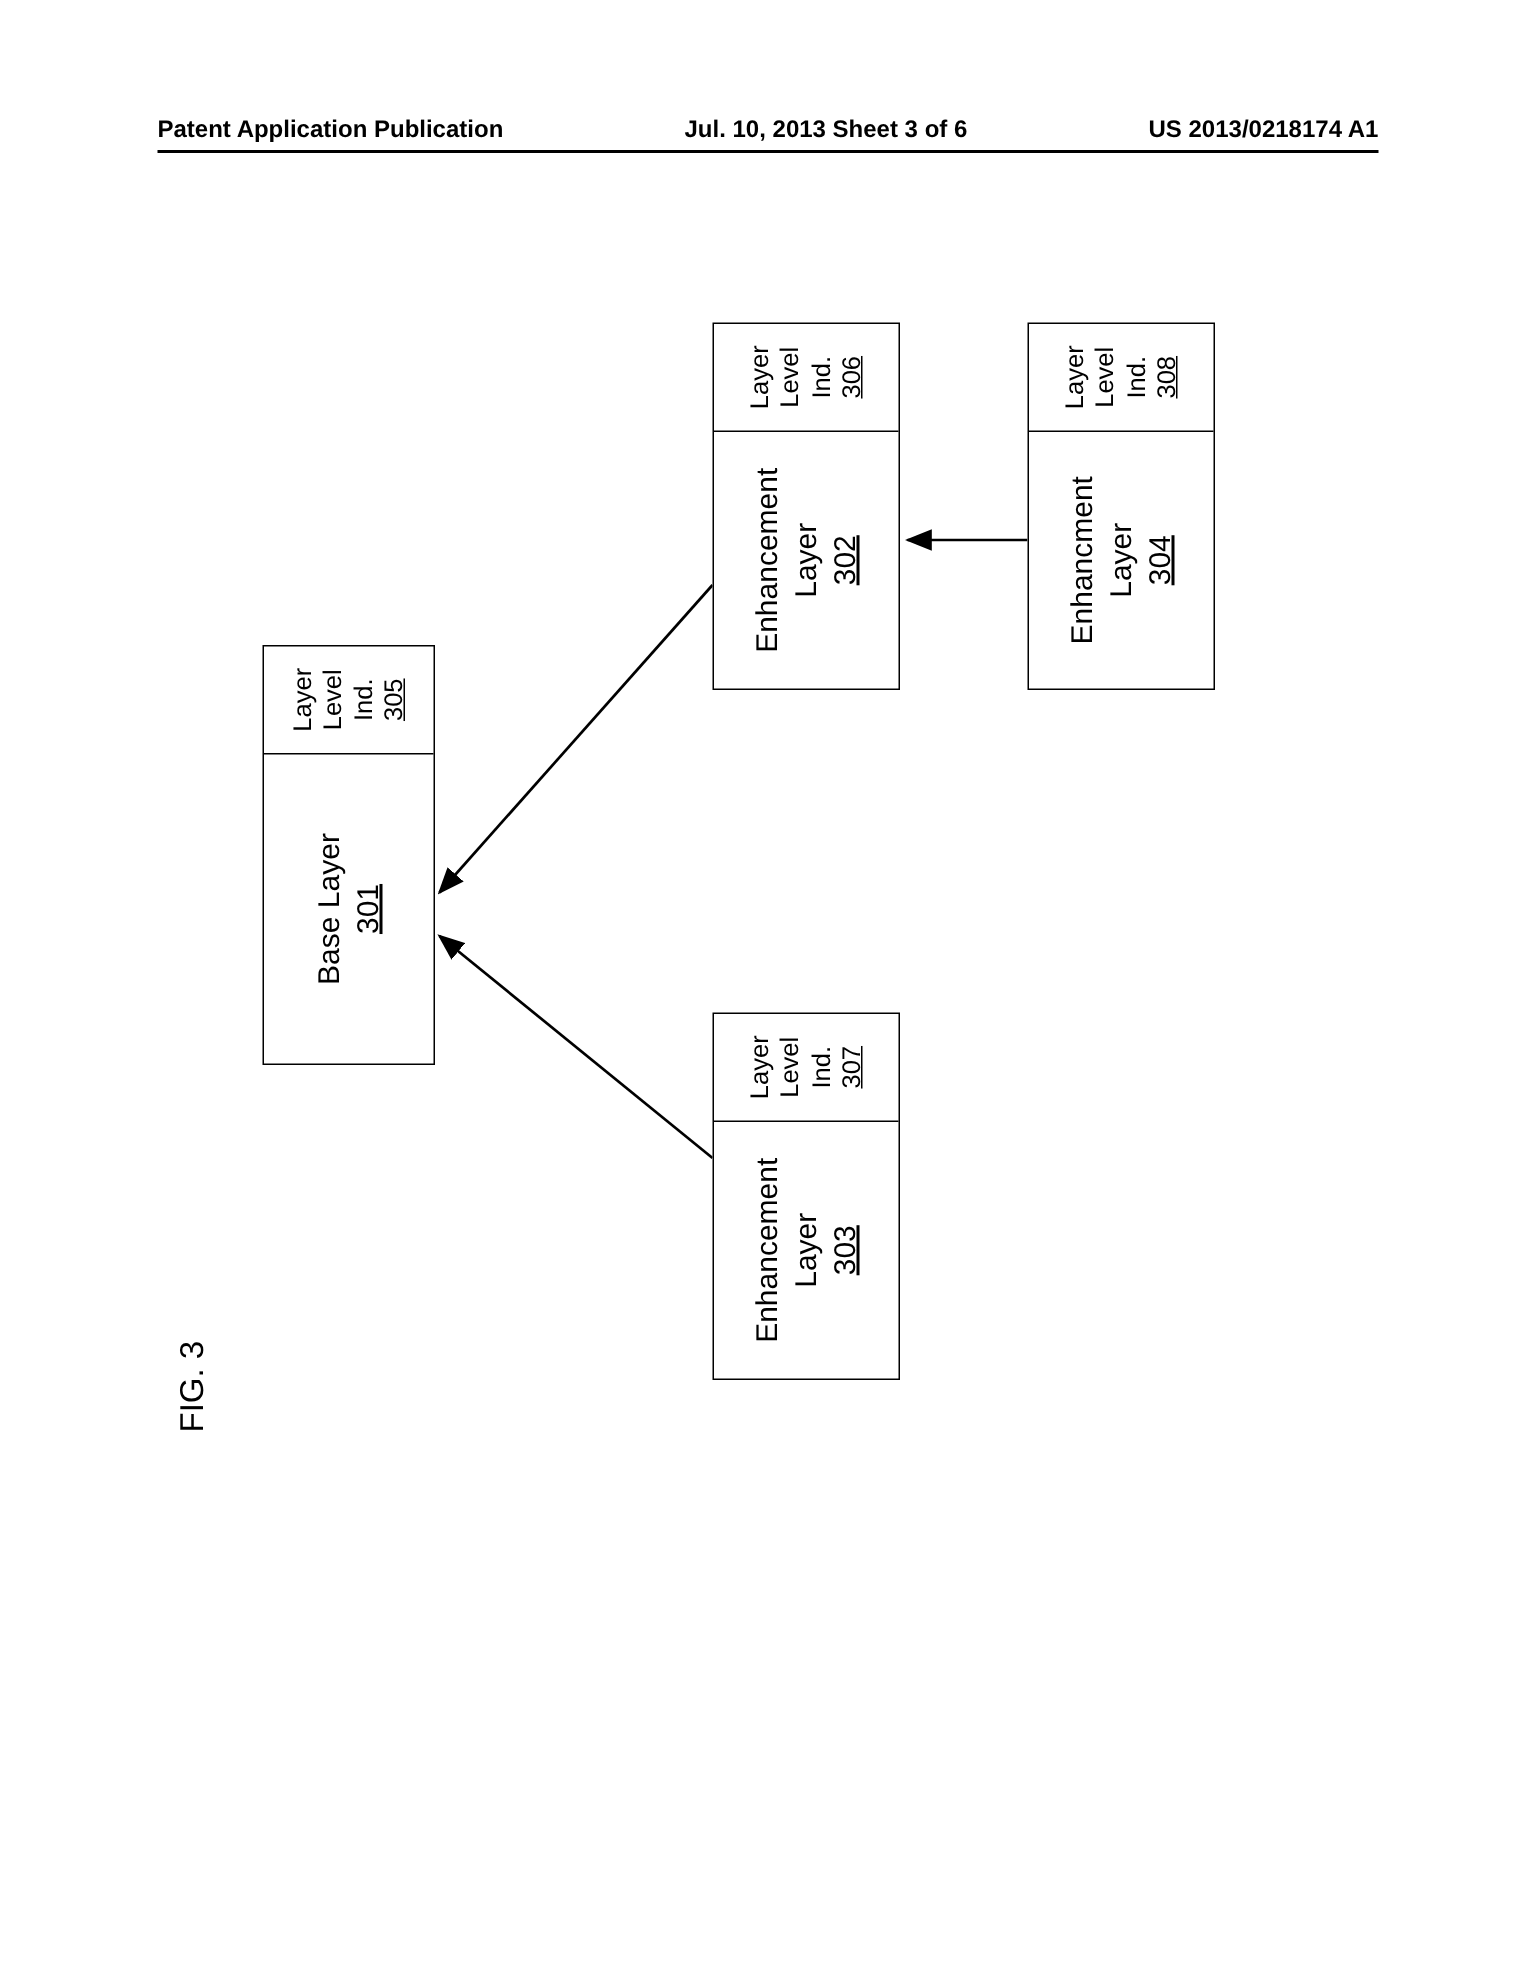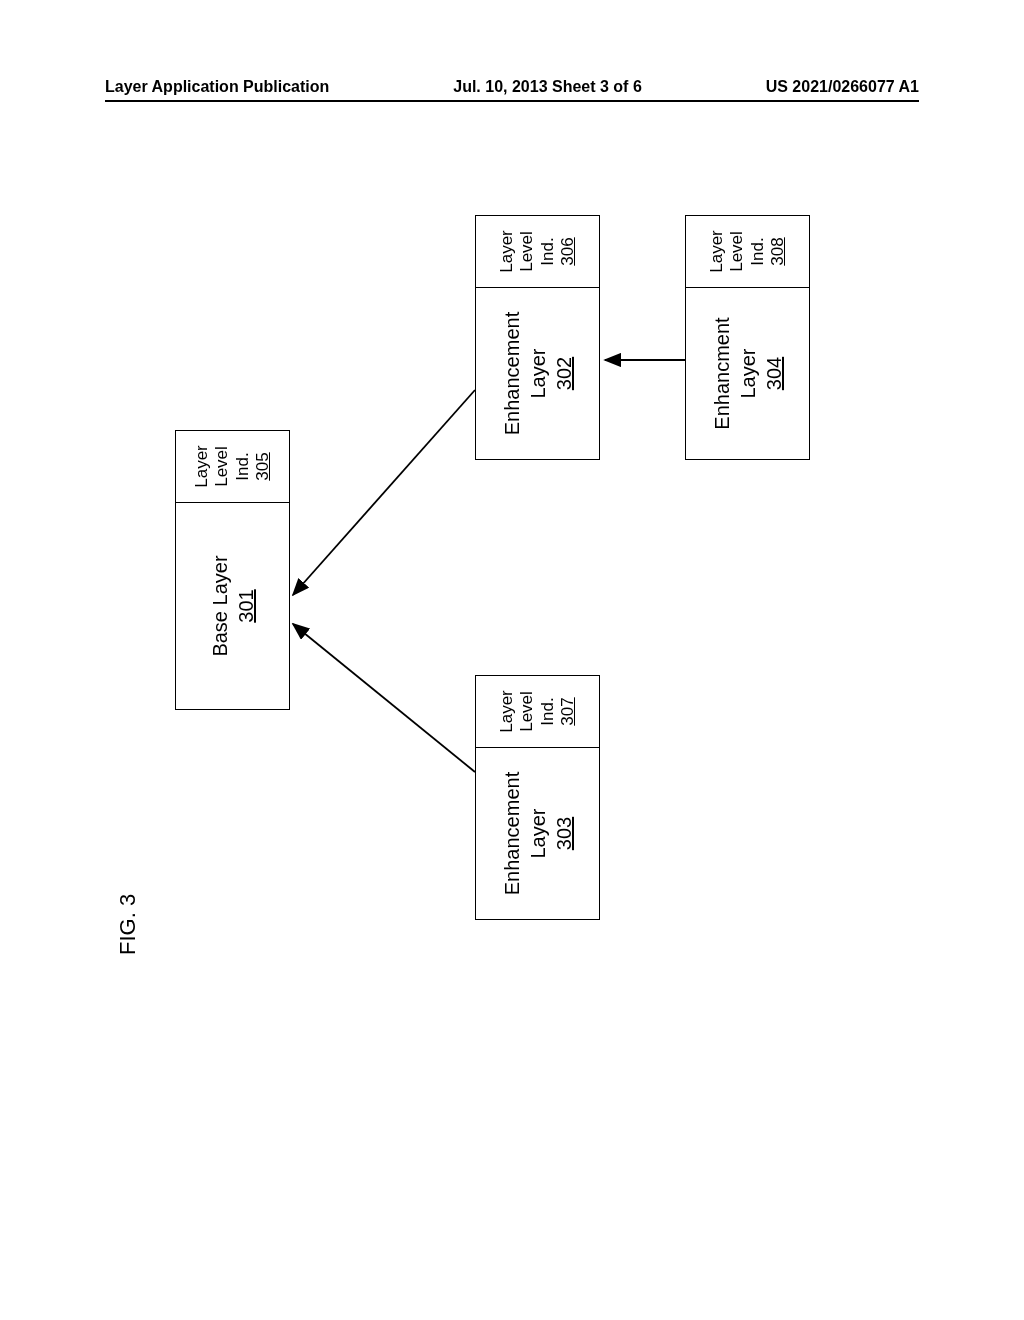--- a/index.html
+++ b/index.html
@@ -82,23 +82,23 @@
       left: 0; top: 0;
       width: 760px;
       height: 760px;
       pointer-events: none;
     }
   </style>
 </head>
 <body>
 
 <div class="header">
-  <span>Layer Application Publication</span>
+  <span>Patent Application Publication</span>
   <span>Jul. 10, 2013  Sheet 3 of 6</span>
-  <span>US 2021/0266077 A1</span>
+  <span>US 2013/0218174 A1</span>
 </div>
 <div class="header-rule"></div>
 
 <div class="fig-label">FIG. 3</div>
 
 <div class="diagram">
 
   <svg class="arrows" viewBox="0 0 760 760">
     <defs>
       <marker id="arrowhead" markerWidth="10" markerHeight="8" refX="9" refY="4" orient="auto">

